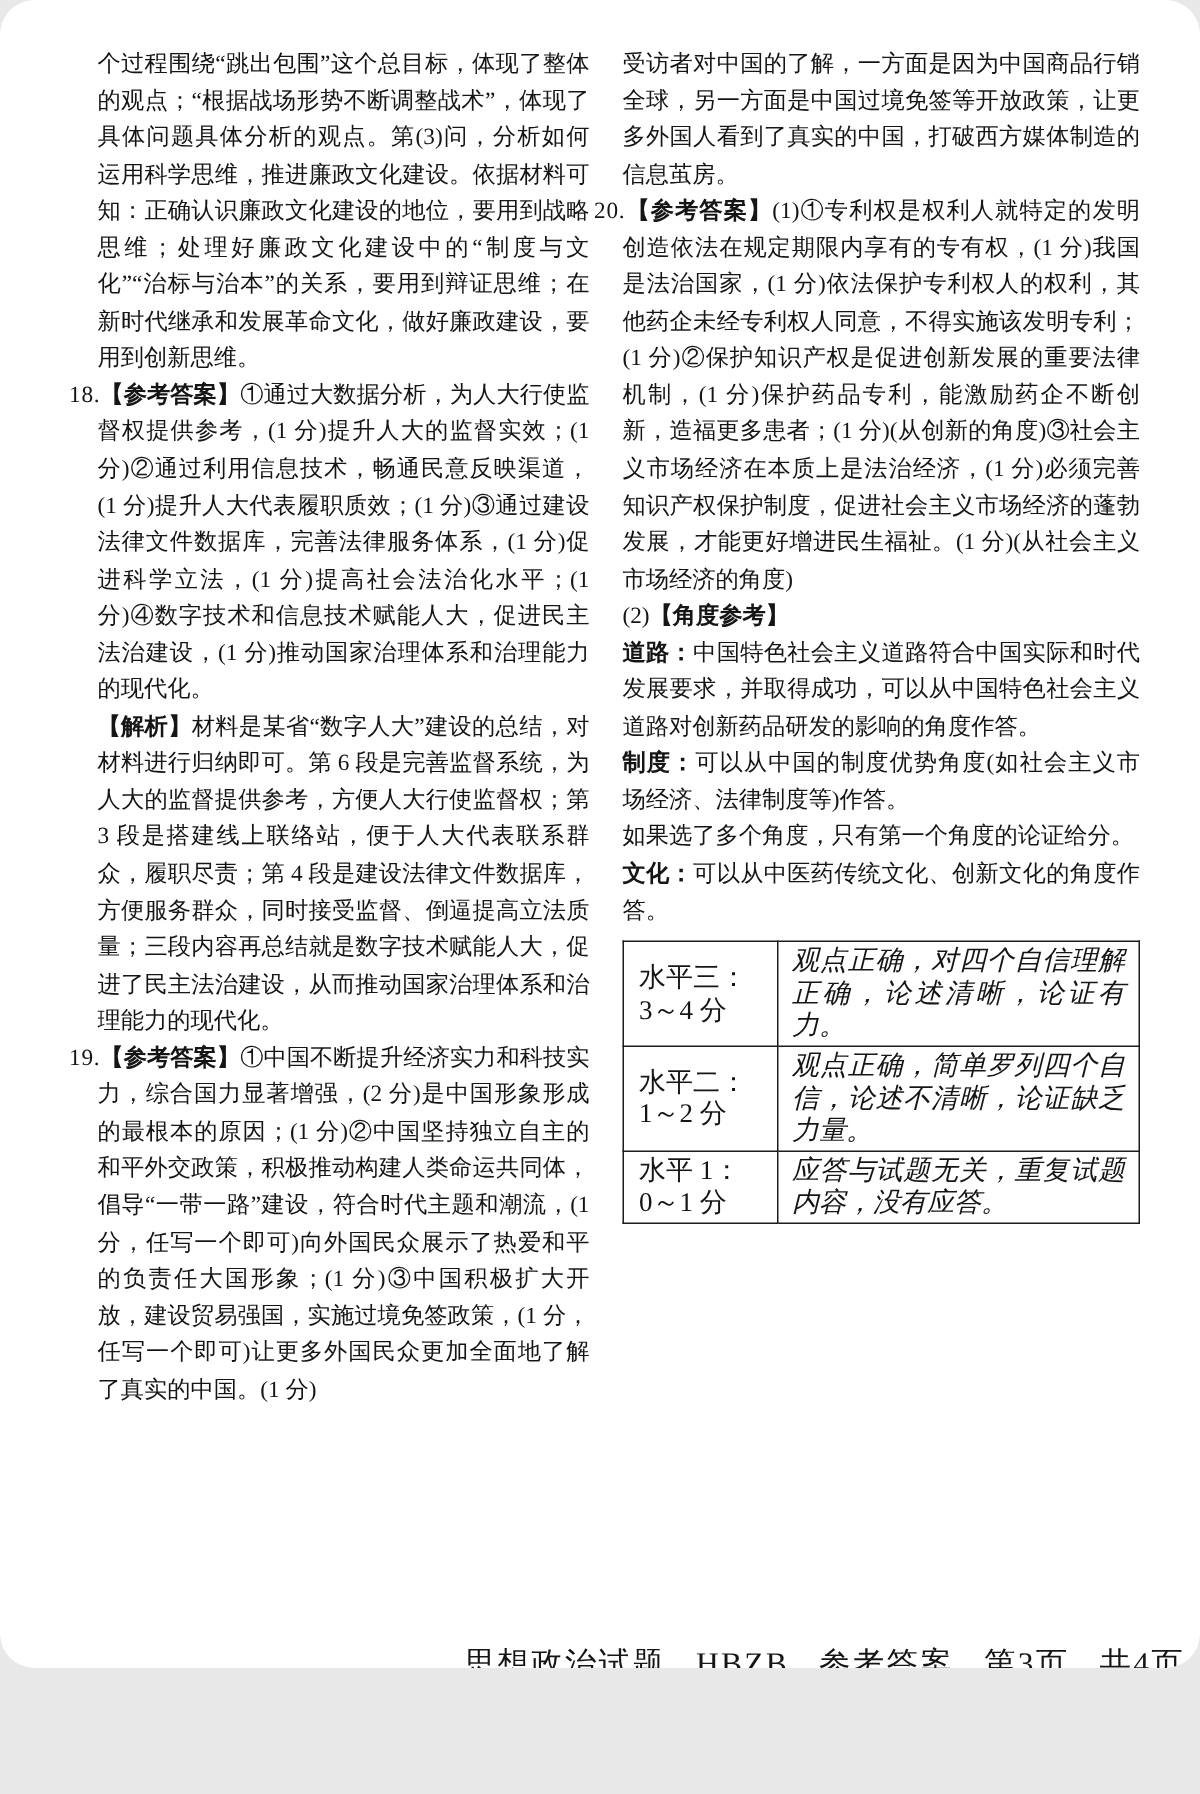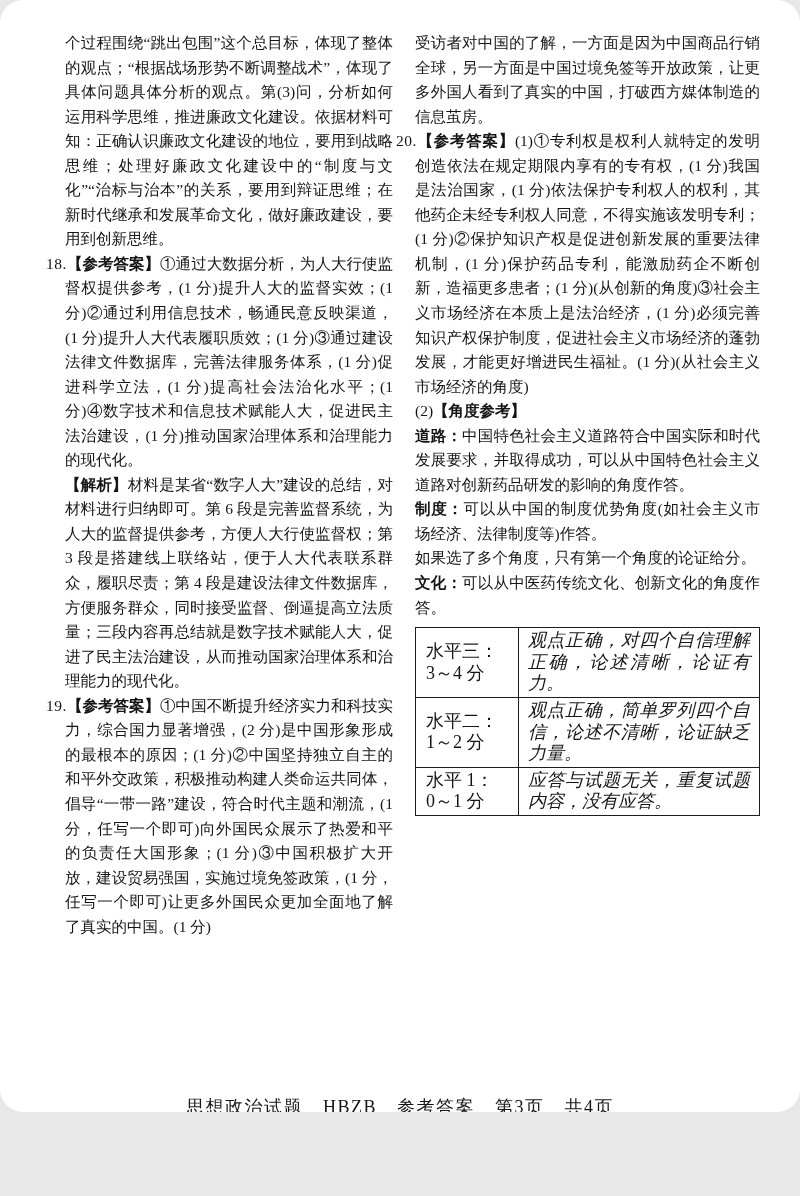--- a/index.html
+++ b/index.html
@@ -42,22 +42,22 @@
     line-height: 21.6px;
     vertical-align: middle;
     text-align: justify;
   }
   td.c1 { width: 88px; padding: 2px 4px 2px 10px; }
   td.c2 { padding: 2px 9px; font-style: italic; }
   .footer {
     position: absolute;
     top: 1095px;
     left: 0; right: 0;
-    text-align: center;
-    font-size: 18px;
+    text-align: right;
+    font-size: 21px;
   }
   .footer span { margin: 0 10px; letter-spacing: 1.5px; }
 </style>
 </head>
 <body>
 
 <div class="page">
 
   <div class="col col-left">
     <p class="para"><span>个过程围绕“跳出包围”这个总目标，体现了整体的观点；“根据战场形势不断调整战术”，体现了具体问题具体分析的观点。第(3)问，分析如何运用科学思维，推进廉政文化建设。依据材料可知：正确认识廉政文化建设的地位，要用到战略思维；处理好廉政文化建设中的“制度与文化”“治标与治本”的关系，要用到辩证思维；在新时代继承和发展革命文化，做好廉政建设，要用到创新思维。</span></p>

